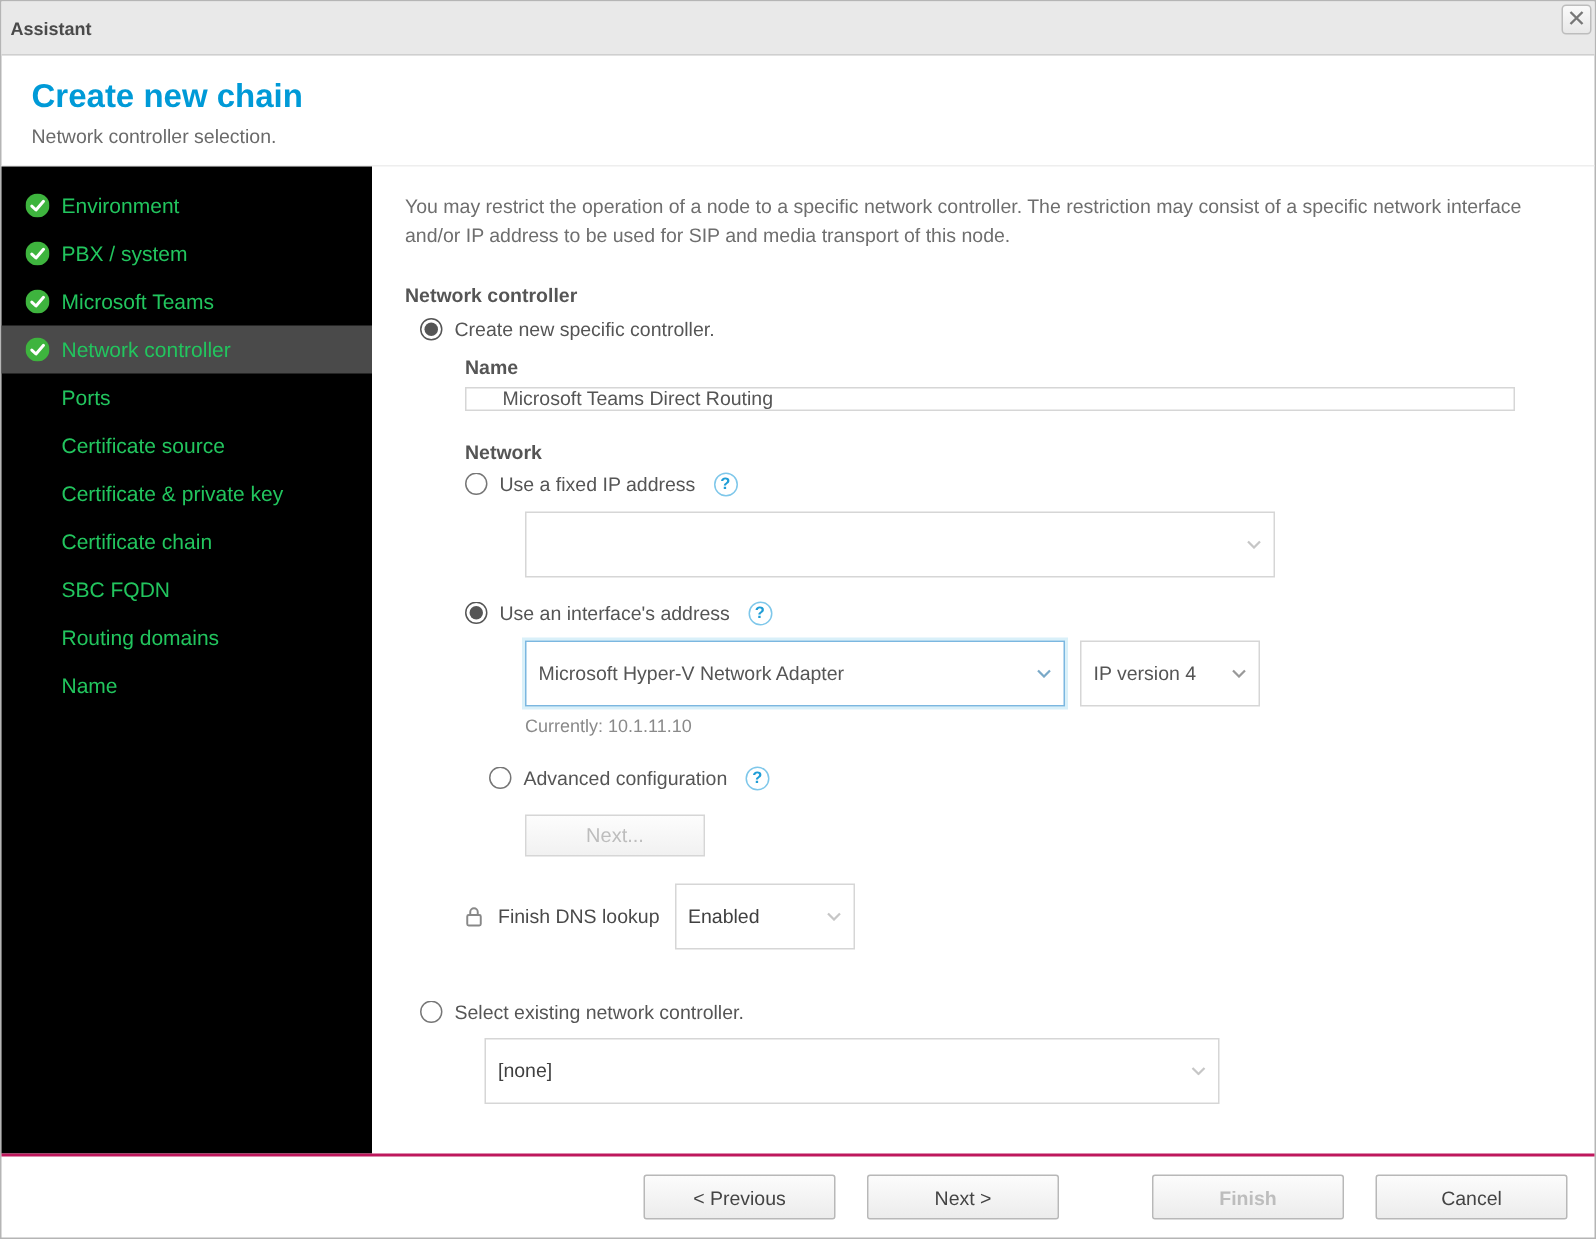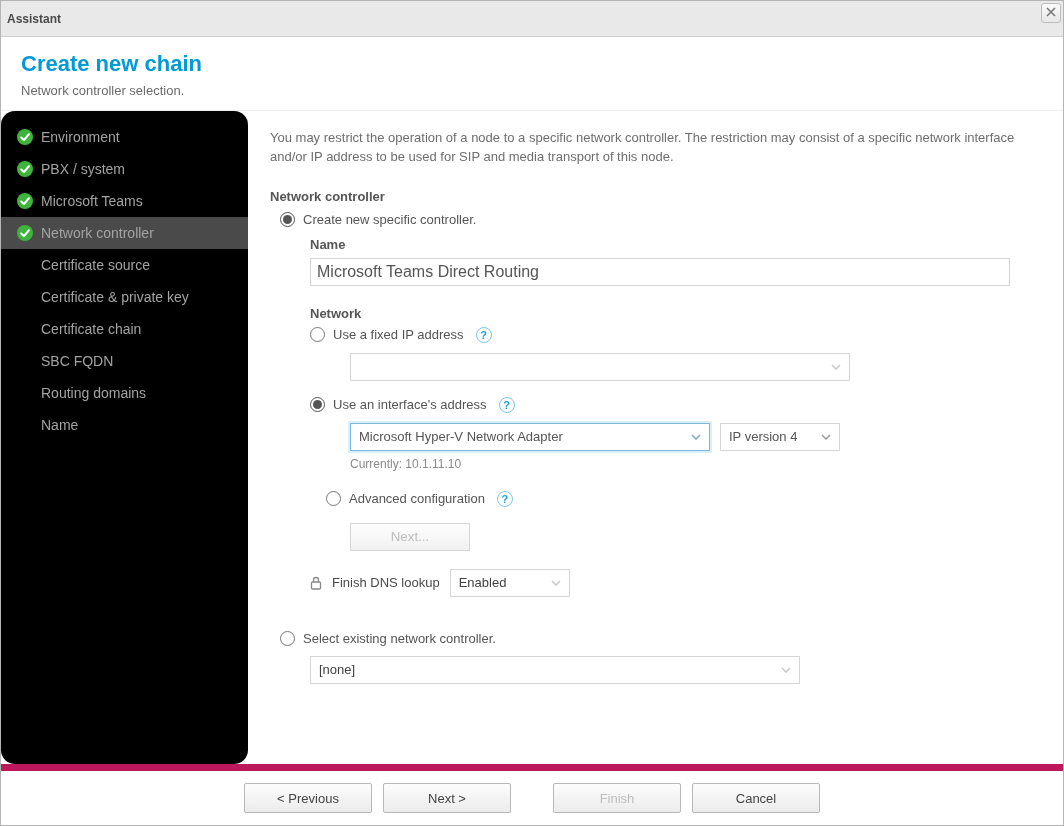--- a/index.html
+++ b/index.html
@@ -61,23 +61,22 @@
     font-size: 13px;
   }
   .body {
     flex: 1;
     display: flex;
     min-height: 0;
   }
   .sidebar {
     width: 247px;
     background: #000;
-    color: #a3a3a3;
+    color: #22c55e;
     padding: 10px 0;
-    border-radius: 14px;
   }
   .side-item {
     display: flex;
     align-items: center;
     padding: 8px 14px 8px 16px;
     font-size: 14px;
     cursor: pointer;
     gap: 8px;
   }
   .side-item.child { padding-left: 40px; }
@@ -96,28 +95,28 @@
   .section-title { font-weight: bold; color: #555; margin-bottom: 8px; }
   .radio-row { display: flex; align-items: center; gap: 8px; margin: 4px 0 10px 10px; }
   .radio-row input[type=radio] {
     width: 15px; height: 15px; margin: 0; accent-color: #555;
   }
   .radio-label { color: #555; }
   .indent1 { margin-left: 40px; }
   .field-label { font-weight: bold; color: #555; margin: 6px 0 6px 0; }
   .text-input {
     width: 700px;
-    height: 28px;
+    height: 16px;
     border: 1px solid #d6d6d6;
-    padding: 4px 6px;
-    font-size: 16px;
+    padding: 4px 24px;
+    font-size: 13px;
     color: #555;
   }
   .select-box {
-    height: 28px;
+    height: 44px;
     border: 1px solid #d6d6d6;
     background: #fff;
     display: inline-flex;
     align-items: center;
     justify-content: space-between;
     padding: 0 8px;
     font-size: 13px;
     color: #555;
     position: relative;
     cursor: pointer;
@@ -137,37 +136,37 @@
     width: 120px; height: 28px;
     border: 1px solid #d6d6d6;
     background: linear-gradient(#fdfdfd,#f1f1f1);
     color: #bdbdbd;
     cursor: default;
     margin-top: 6px;
   }
   .inline-row { display:flex; align-items:center; gap:10px; margin: 18px 0 4px 0; }
   .lock-icon svg { width:12px;height:14px;display:block; color:#888; }
   .footer {
-    border-top: 7px solid #be185d;
+    border-top: 2px solid #be185d;
     padding: 12px 18px;
     display: flex;
-    justify-content: center;
-    gap: 11px;
+    justify-content: flex-end;
+    gap: 21px;
   }
   .btn {
     width: 128px;
     height: 30px;
     border: 1px solid #b8b8b8;
     background: linear-gradient(#fcfcfc,#ececec);
     color: #444;
     font-size: 13px;
     cursor: pointer;
     border-radius: 2px;
   }
-  .btn.disabled { color:#bdbdbd; cursor:default; }
+  .btn.disabled { color:#bdbdbd; cursor:default;font-weight:bold; }
   .net-sub { margin-top:20px; }
   .row-gap { margin-bottom: 16px; }
 </style>
 </head>
 <body>
 
 <div class="window">
 
   <div class="titlebar">
     <span>Assistant</span>
@@ -216,20 +215,23 @@
         <span>Microsoft Teams</span>
       </div>
       <div class="side-item active">
         <span class="check-circ">
             <svg viewBox="0 0 16 16">
               <circle cx="8" cy="8" r="8" fill="#3eb43e"></circle>
               <path d="M4.2 8.4 L7 11 L12 5.2" stroke="#fff" stroke-width="2" fill="none" stroke-linecap="round" stroke-linejoin="round"></path>
             </svg>
           </span>
         <span>Network controller</span>
+      </div>
+      <div class="side-item child">
+        <span>Ports</span>
       </div>
       <div class="side-item child">
         <span>Certificate source</span>
       </div>
       <div class="side-item child">
         <span>Certificate &amp; private key</span>
       </div>
       <div class="side-item child">
         <span>Certificate chain</span>
       </div>
@@ -331,21 +333,21 @@
               </span>
           </div>
         </div>
       </div>
 
       <div class="radio-row" style="margin-top:34px;">
         <input type="radio" name="nc-mode" style="">
         <span class="radio-label">Select existing network controller.</span>
       </div>
       <div class="indent1">
-        <div class="select-box disabled" style="width:490px;">
+        <div class="select-box disabled" style="width:490px;margin-left:13px;">
           <span>[none]</span>
           <span class="caret">
               <svg viewBox="0 0 10 6">
                 <path d="M1 1 L5 5 L9 1" stroke="#c6c6c6" stroke-width="1.5" fill="none"></path>
               </svg>
             </span>
         </div>
       </div>
 
     </div>

